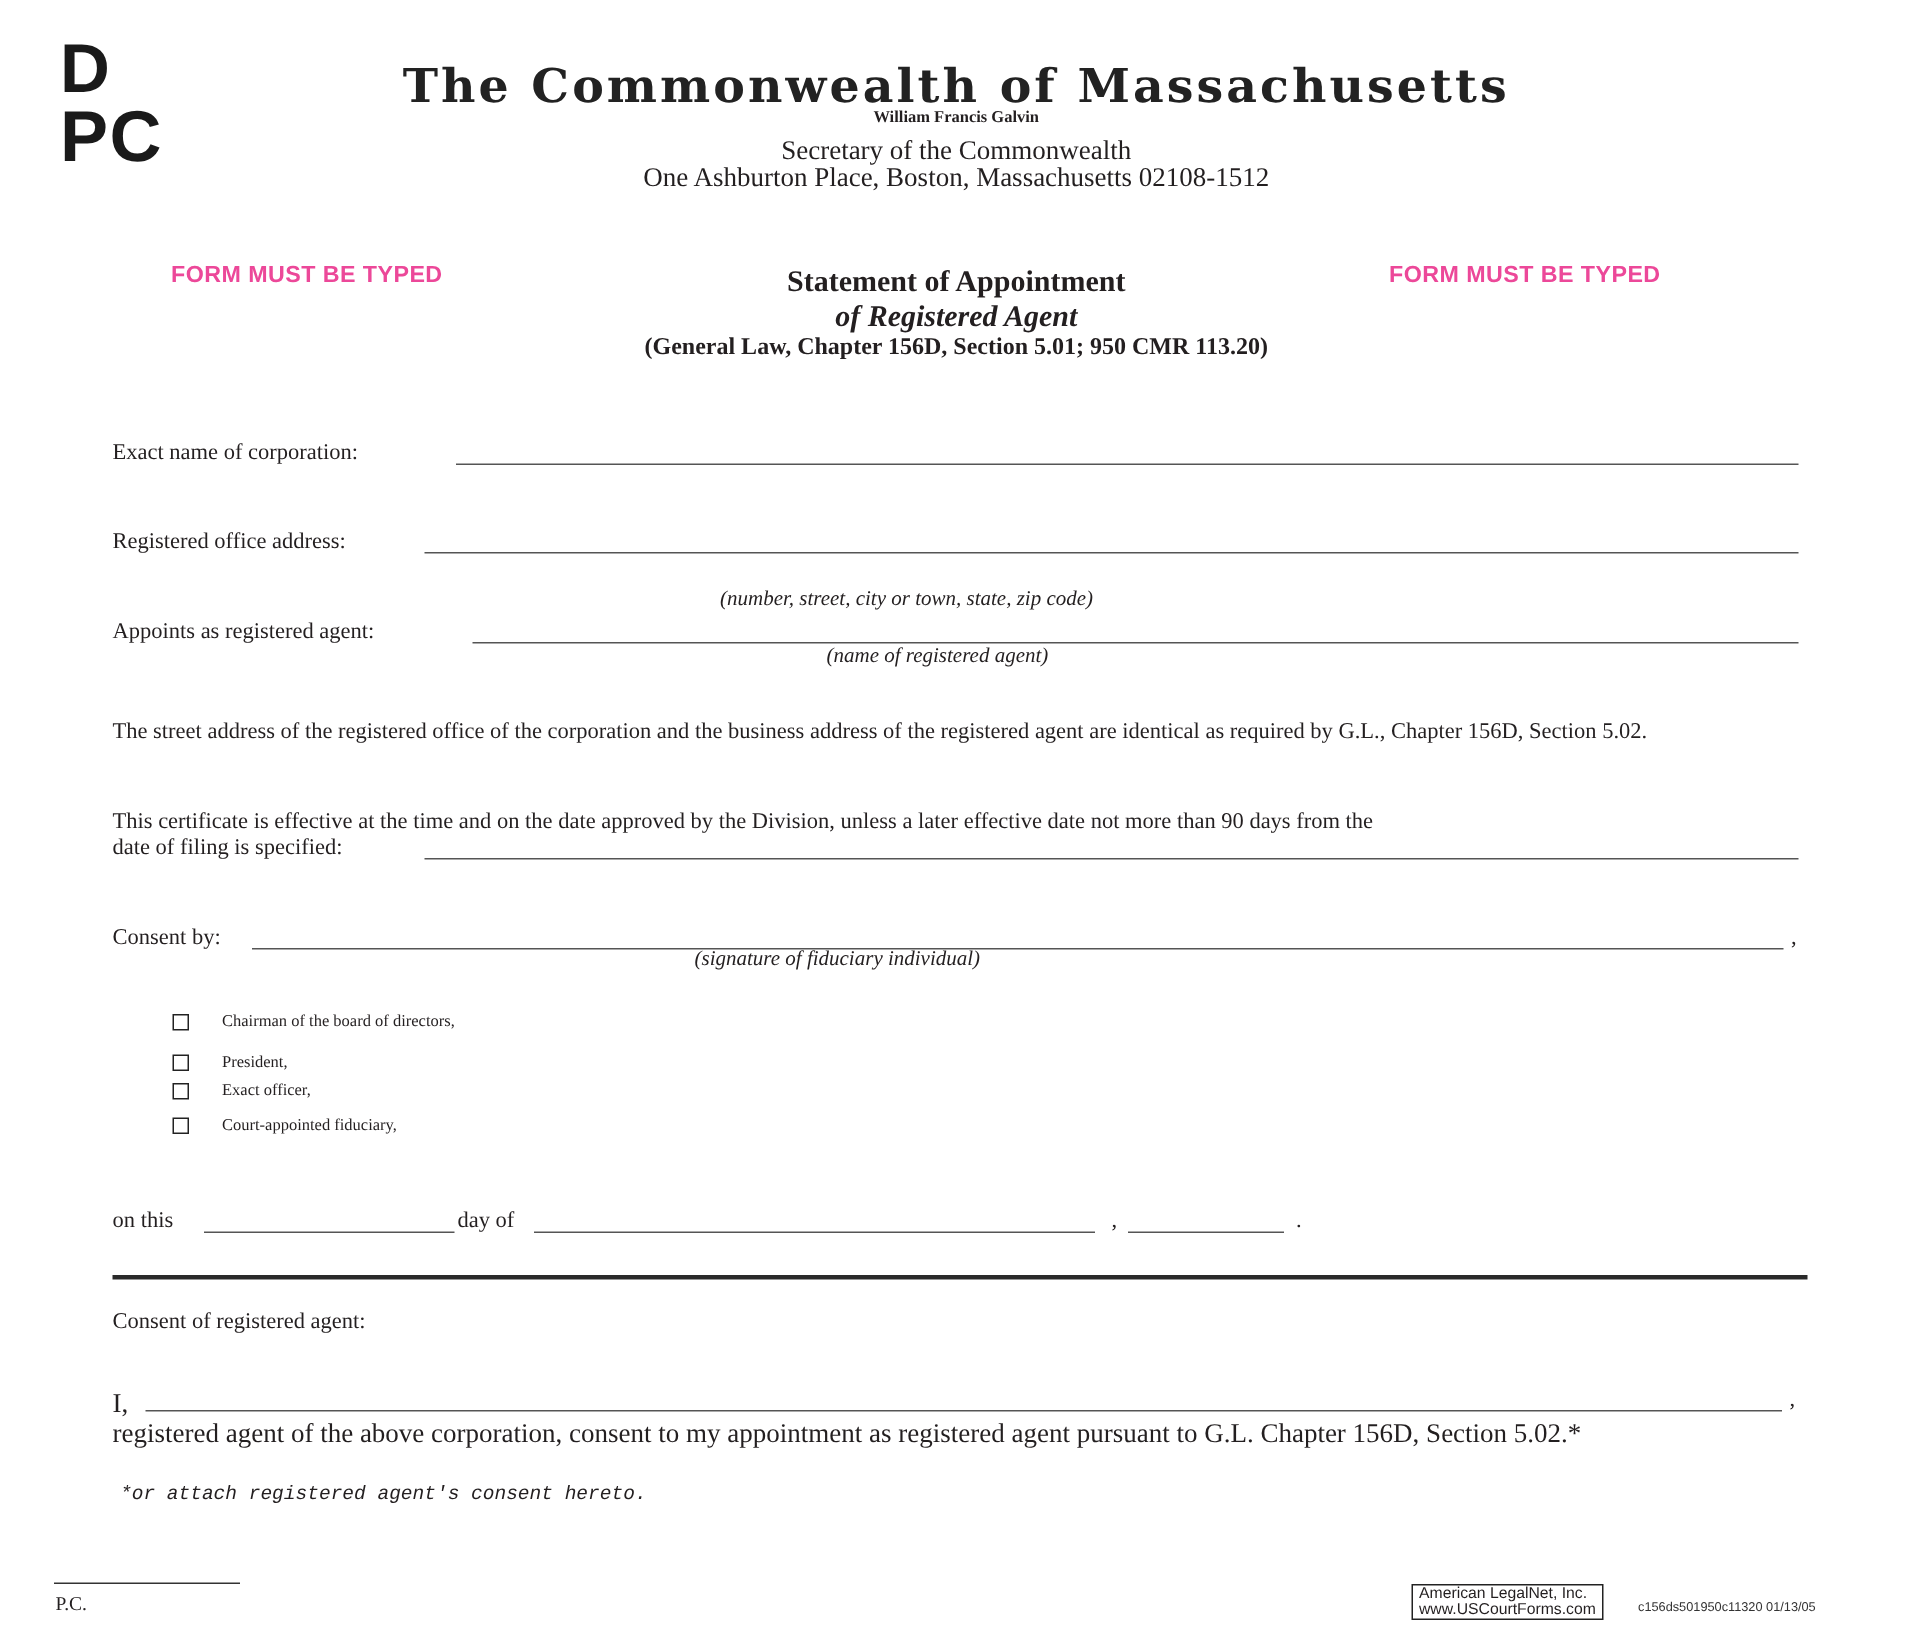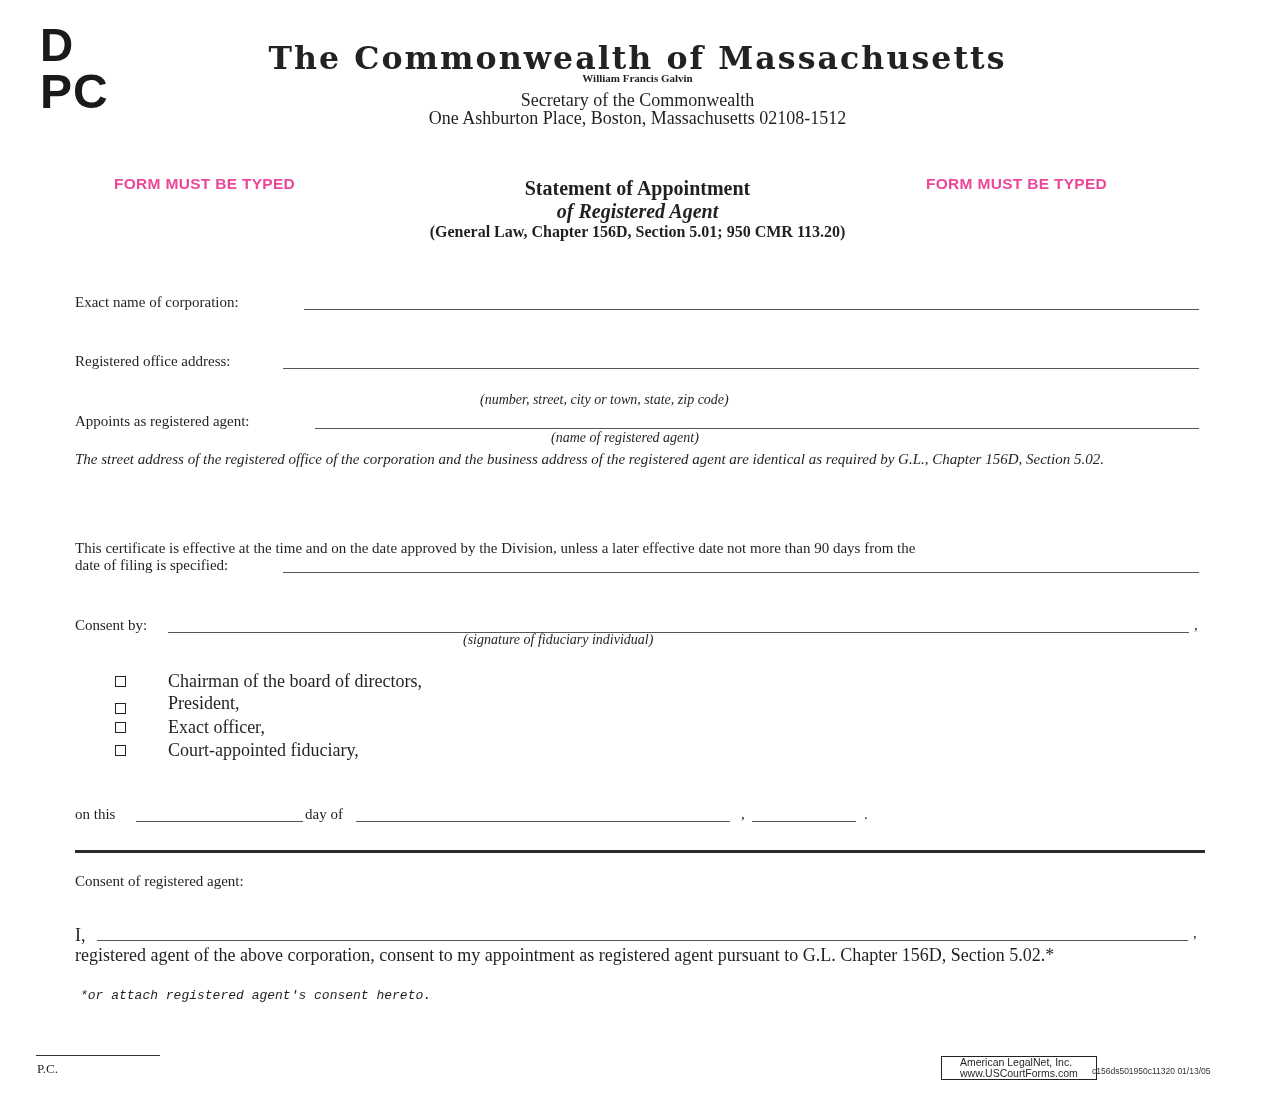--- a/index.html
+++ b/index.html
@@ -35,32 +35,32 @@
   .ft3 { top: 223px; font-size: 16px; }
 
   .label { font-size: 15px; white-space: nowrap; }
   .line { border-bottom: 1px solid #555; height: 0; }
   .hint { font-style: italic; font-size: 14px; white-space: nowrap; }
 
   .para { left: 75px; width: 1125px; font-size: 15px; line-height: 17px; text-align: justify; }
 
   .cb-row { left: 115px; height: 20px; display: flex; align-items: center; }
   .cb { width: 11px; height: 11px; border: 1.5px solid #222; box-sizing: border-box; margin-right: 22px; background: #fff; }
-  .cb-label { font-size: 18px; margin-left: 20px; }
+  .cb-label { font-size: 11px; }
 
   .thick-rule { left: 75px; width: 1130px; top: 850px; height: 3px; background: #2a2a2a; }
 
   .consent-text { left: 75px; width: 1130px; font-size: 18px; line-height: 20px; }
   .footnote { left: 80px; top: 988px; font-size: 13px; font-style: italic; font-family: Liberation Mono, monospace; }
 
   .pc-line { left: 36px; top: 1055px; width: 124px; border-top: 1px solid #333; }
   .pc-label { left: 37px; top: 1061px; font-size: 13px; }
 
   .legalnet-box {
-    left: 941px; top: 1056px; border: 1px solid #222; padding: 0 18px;
+    left: 941px; top: 1056px; border: 1px solid #222; padding: 0 4px;
     font-family: "Liberation Sans", sans-serif; font-size: 10.5px; line-height: 11px;
   }
   .form-code { left: 1092px; top: 1066px; font-family: "Liberation Sans", sans-serif; font-size: 8.5px; color: #333; }
 </style>
 </head>
 <body>
 
 <div class="abs dpc dpc-d">D</div>
 <div class="abs dpc dpc-pc">PC</div>
 
@@ -80,21 +80,21 @@
 <div class="abs line" style="left:304px; top:309px; width:895px;"></div>
 
 <div class="abs label" style="left:75px; top:353px;">Registered office address:</div>
 <div class="abs line" style="left:283px; top:368px; width:916px;"></div>
 <div class="abs hint" style="left:480px; top:376px;margin-top:16px;">(number, street, city or town, state, zip code)</div>
 
 <div class="abs label" style="left:75px; top:413px;">Appoints as registered agent:</div>
 <div class="abs line" style="left:315px; top:428px; width:884px;"></div>
 <div class="abs hint" style="left:551px; top:430px;">(name of registered agent)</div>
 
-<div class="abs para" style="top:451px;font-style:italic;">The street address of the registered office of the corporation and the business address of the registered agent are identical as required by G.L., Chapter 156D, Section 5.02.</div>
+<div class="abs para" style="top:480px;">The street address of the registered office of the corporation and the business address of the registered agent are identical as required by G.L., Chapter 156D, Section 5.02.</div>
 
 <div class="abs para" style="top:540px;">This certificate is effective at the time and on the date approved by the Division, unless a later effective date not more than 90 days from the</div>
 <div class="abs label" style="left:75px; top:557px;">date of filing is specified:</div>
 <div class="abs line" style="left:283px; top:572px; width:916px;"></div>
 
 <div class="abs label" style="left:75px; top:617px;">Consent by:</div>
 <div class="abs line" style="left:168px; top:632px; width:1021px;"></div>
 <div class="abs label" style="left:1194px; top:617px;">,</div>
 <div class="abs hint" style="left:463px; top:632px;">(signature of fiduciary individual)</div>
 

